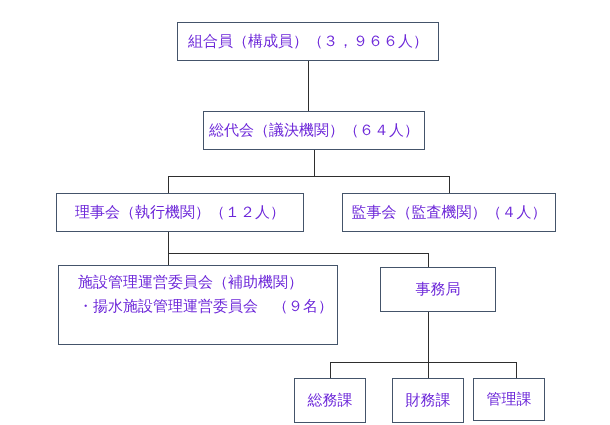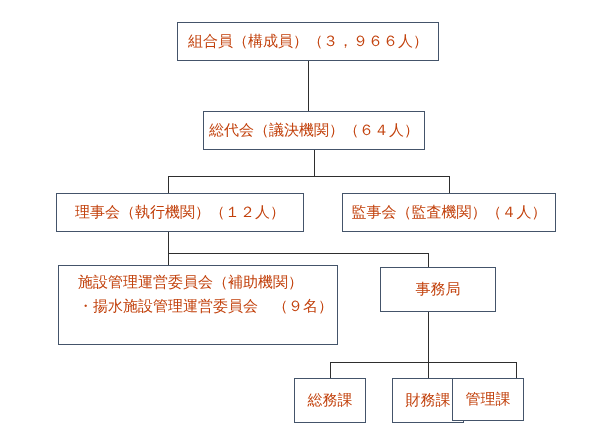--- a/index.html
+++ b/index.html
@@ -15,21 +15,21 @@
     font-family: "DejaVu Serif", "Liberation Serif", serif;
     color: #333333;
     overflow: hidden;
   }
   .node {
     position: absolute;
     box-sizing: border-box;
     border: 1.5px solid #44546A;
     background: #ffffff;
     font-size: 15px;
-    color: #c2410c;
+    color: #6d28d9;
   }
   .node.center {
     display: flex;
     align-items: center;
     justify-content: center;
     text-align: center;
   }
   .node.multiline {
     padding: 5px 8px 4px 19px;
     font-size: 15px;
@@ -89,17 +89,17 @@
   </div>
 
   <div class="node center" style="left:294px; top:378px; width:72px; height:45px;">
     <span>総務課</span>
   </div>
 
   <div class="node center" style="left:392px; top:378px; width:72px; height:45px;">
     <span>財務課</span>
   </div>
 
-  <div class="node center" style="left:452px; top:378px; width:72px; height:43px;">
+  <div class="node center" style="left:473px; top:378px; width:72px; height:43px;">
     <span>管理課</span>
   </div>
 
 </div>
 
 </body></html>

